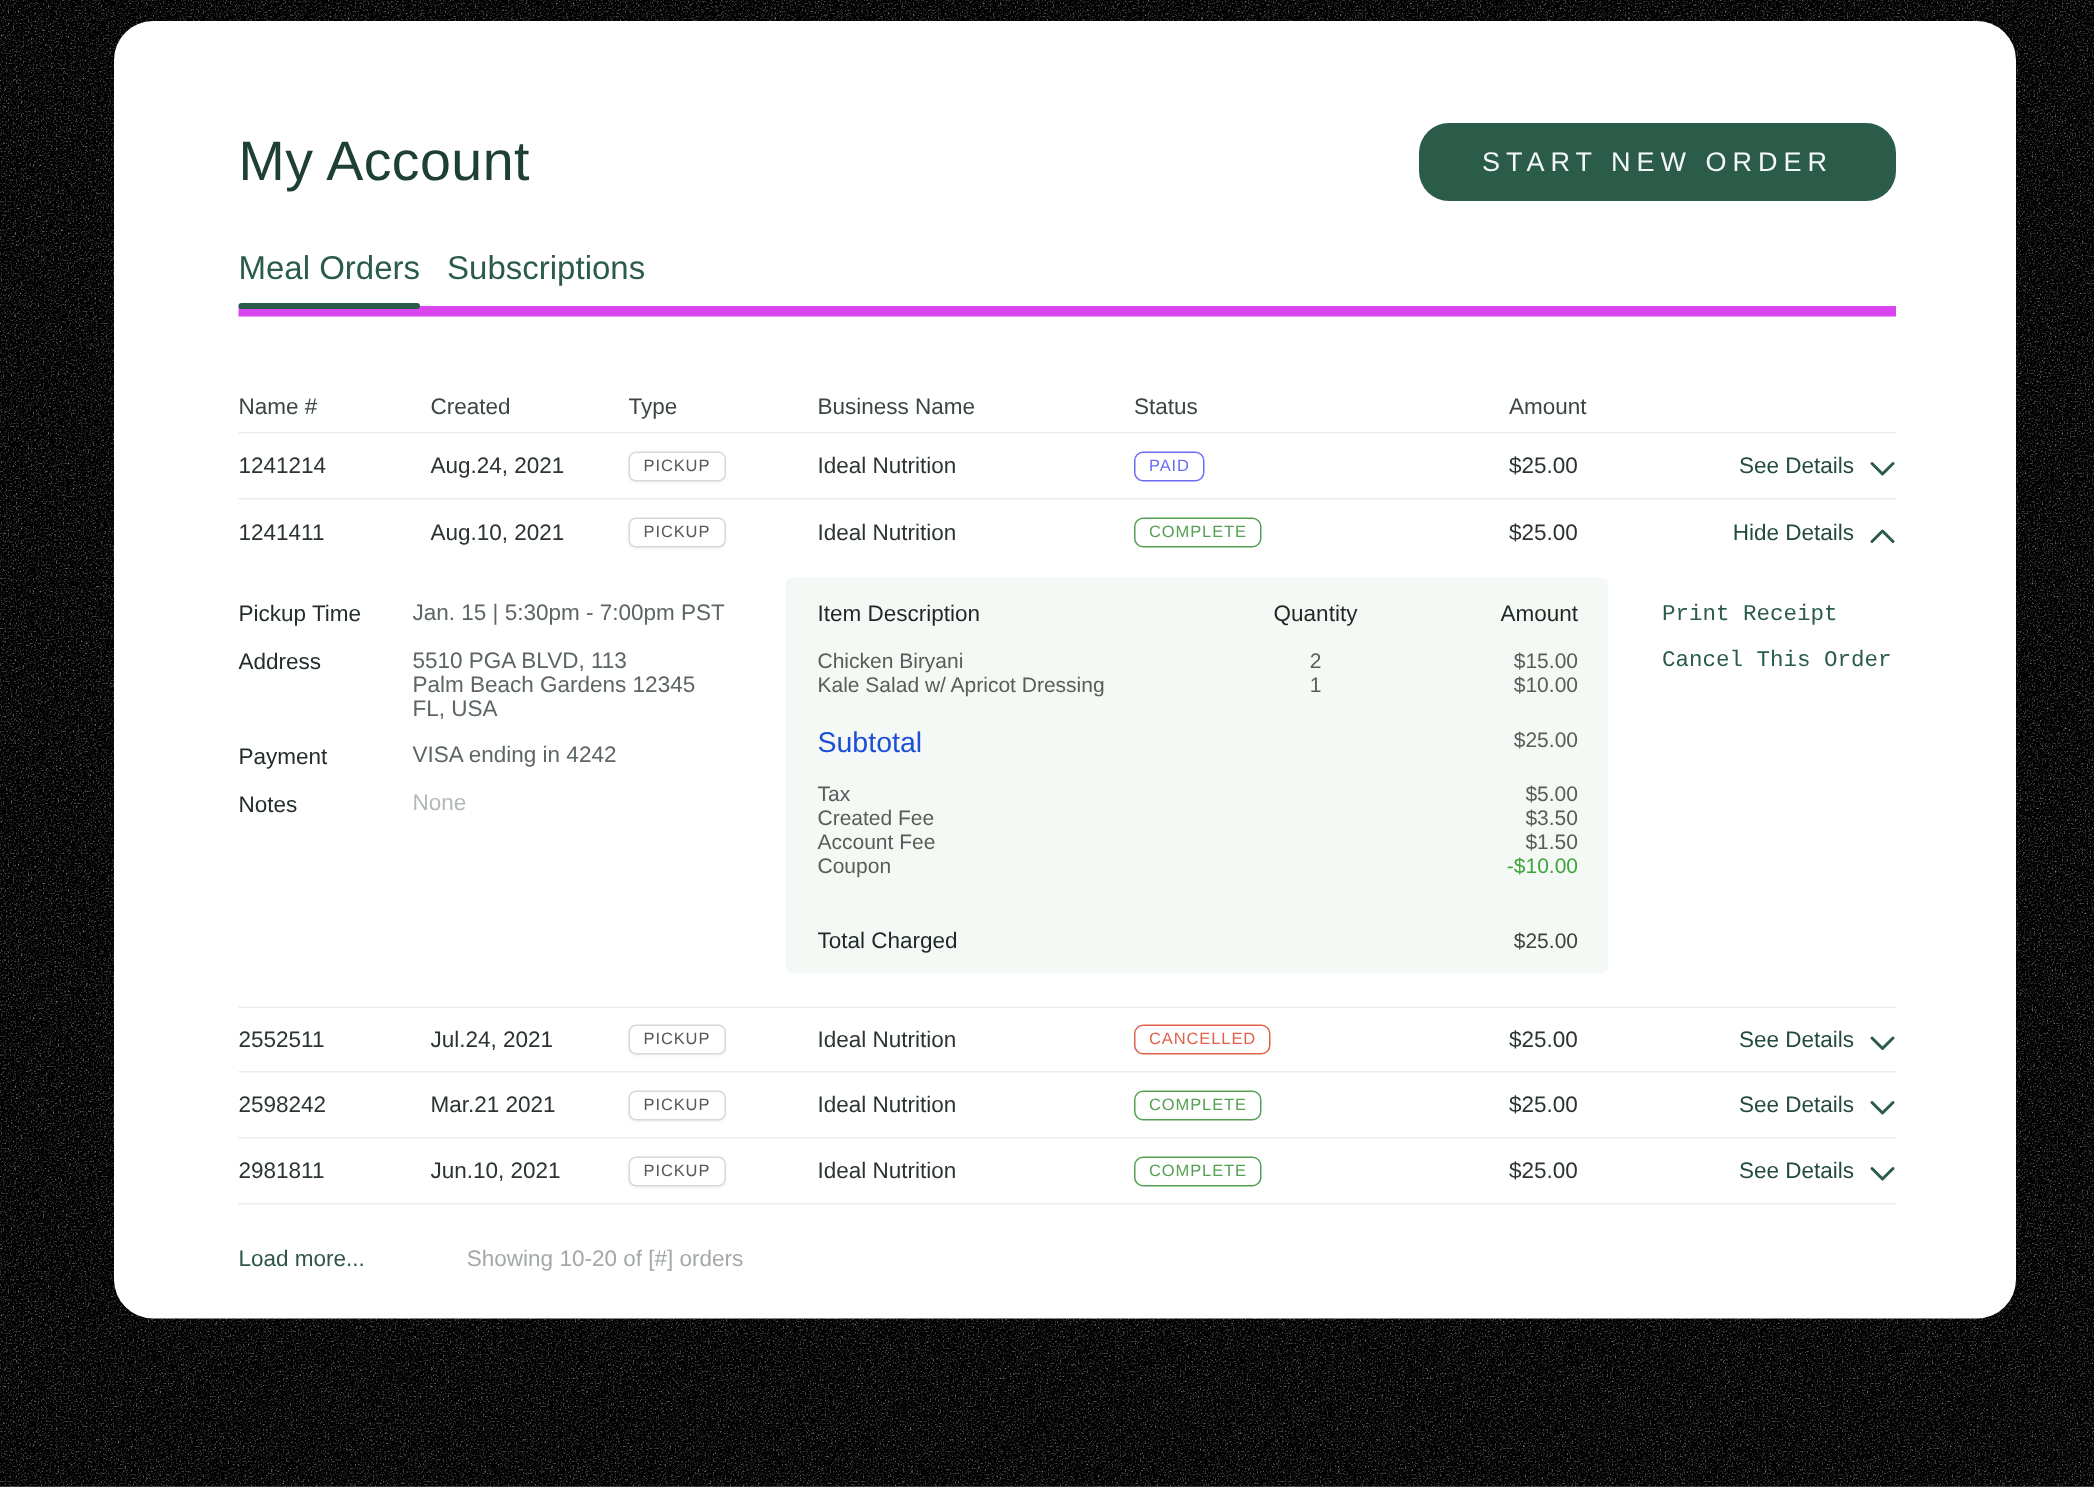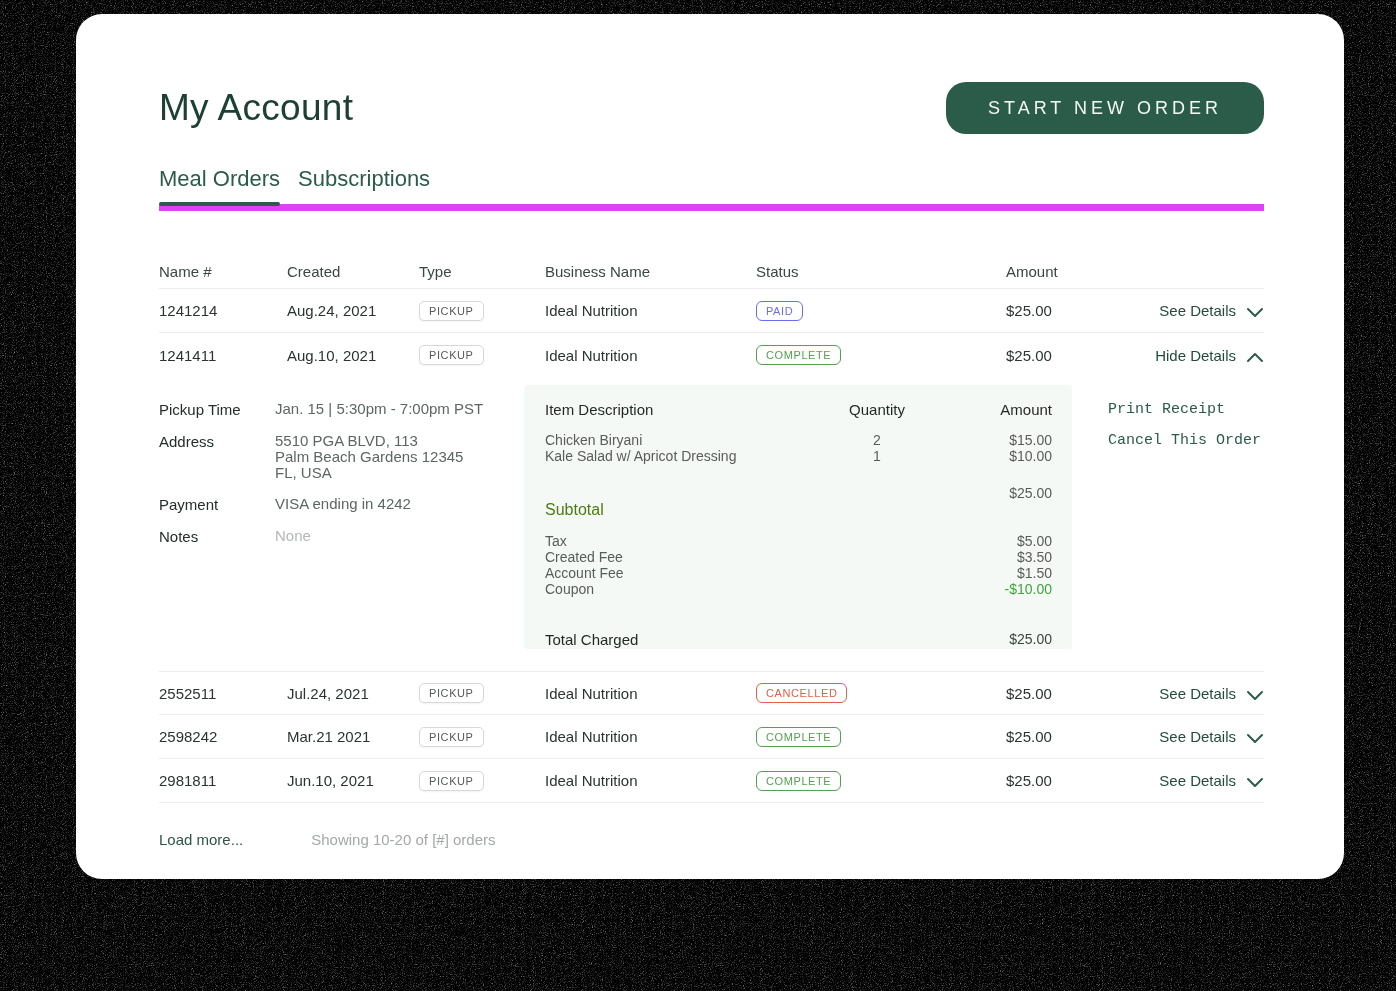--- a/index.html
+++ b/index.html
@@ -91,21 +91,21 @@
     background: #f5f9f5; border-radius: 4px; height: 264px;
     padding: 16px 20px 0 21px;
   }
   .rrow { display: grid; grid-template-columns: 1fr 130px 110px; }
   .rrow .qty { text-align: center; }
   .rrow .price { text-align: right; }
   .receipt-head { font-size: 15px; color: #1f2824; font-weight: 500; }
   .receipt-items { margin-top: 14px; }
   .receipt-items .rrow > span { font-size: 14px; color: #565e5a; line-height: 16px; }
   .subtotal-row { margin-top: 21px; }
-  .subtotal-row .lbl { font-size: 16px; color: #4d7c0f; font-weight: 500; margin-top: 16px; }
+  .subtotal-row .lbl { font-size: 19px; color: #1d4ed8; font-weight: 500; }
   .subtotal-row .price { font-size: 14px; color: #565e5a; }
   .fees { margin-top: 14px; }
   .fees .rrow > span { font-size: 14px; color: #565e5a; line-height: 16px; }
   .fee-coupon { color: #3fa43e !important; }
   .total-row { margin-top: 34px; }
   .total-row .lbl { font-size: 15px; color: #1f2824; font-weight: 500; }
   .total-row .price { font-size: 14px; color: #3c443f; }
   .actions-col { padding: 16px 0 0 36px; }
   .action-link {
     display: block; background: none; border: none; cursor: pointer; padding: 0;

